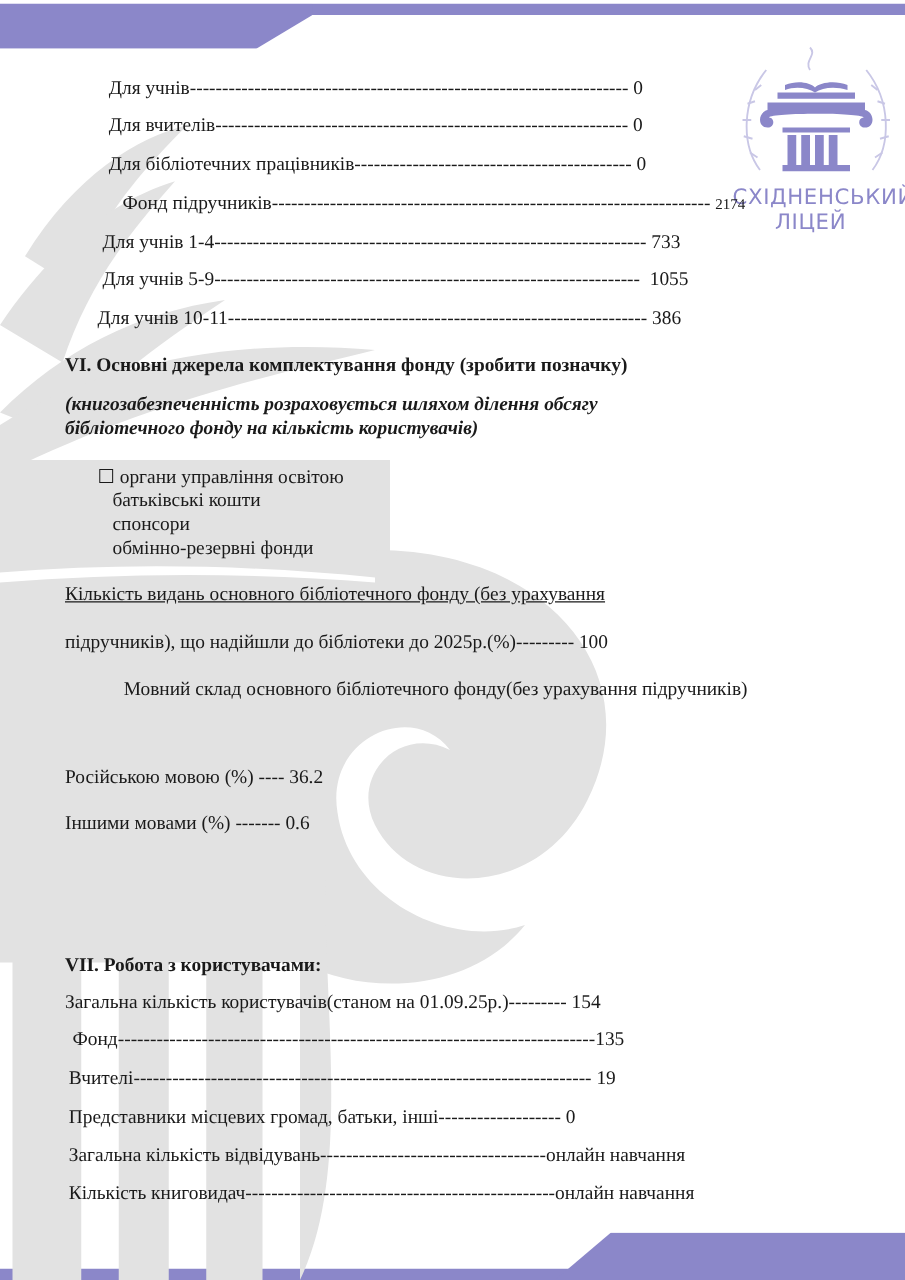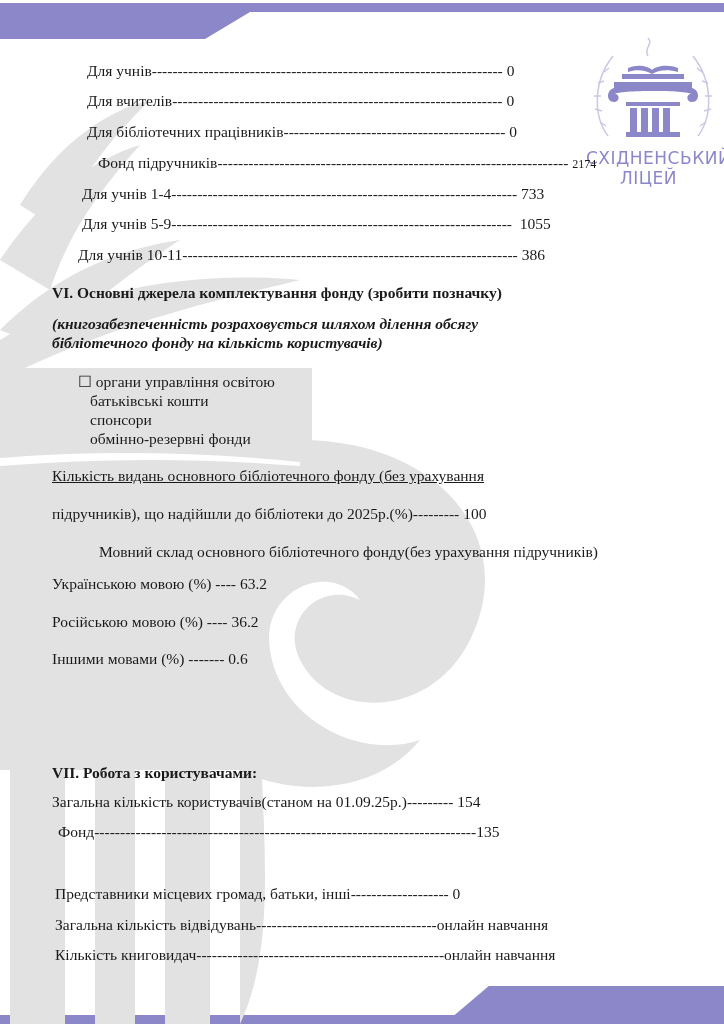--- a/index.html
+++ b/index.html
@@ -131,37 +131,37 @@
     <span>спонсори</span>
   </div>
   <div class="line" style="left:90px; top:430px;">
     <span>обмінно-резервні фонди</span>
   </div>
 
   <div class="line" style="left:52px; top:467px;text-decoration:underline;">Кількість видань основного бібліотечного фонду (без урахування</div>
   <div class="line" style="left:52px; top:505px;">підручників), що надійшли до бібліотеки до 2025р.(%)--------- 100</div>
   <div class="line" style="left:52px; top:543px;margin-left:47px;">Мовний склад основного бібліотечного фонду(без урахування підручників)</div>
 
-  <div class="line" style="left:52px; top:575px;">
-    <span>Українською мовою (%)</span><span style="white-space:pre;"> ---- </span><span>63.2</span>
-  </div>
   <div class="line" style="left:52px; top:613px;">
     <span>Російською мовою (%)</span> <span style="white-space:pre;">---- </span><span>36.2</span>
   </div>
   <div class="line" style="left:52px; top:650px;">
     <span>Іншими мовами (%)</span> <span style="white-space:pre;">------- </span><span>0.6</span>
   </div>
 
   <div class="line bold" style="left:52px; top:764px;">VII. Робота з користувачами:</div>
   <div class="line" style="left:52px; top:793px;">
     <span>Загальна кількість користувачів(станом на 01.09.25р.)</span><span style="white-space:pre;">--------- </span><span>154</span>
   </div>
   <div class="line" style="left:58px; top:823px;">
     <span>Фонд</span><span>--------------------------------------------------------------------------</span><span>135</span>
   </div>
+  <div class="line" style="left:55px; top:854px;">
+    <span>Вчителі</span><span style="white-space:pre;">----------------------------------------------------------------------- </span><span>19</span>
+  </div>
   <div class="line" style="left:55px; top:885px;">
     <span>Представники місцевих громад, батьки, інші</span><span style="white-space:pre;">------------------- </span><span>0</span>
   </div>
   <div class="line" style="left:55px; top:916px;">
     <span>Загальна кількість відвідувань</span><span>-----------------------------------</span><span>онлайн навчання</span>
   </div>
   <div class="line" style="left:55px; top:946px;">
     <span>Кількість книговидач</span><span>------------------------------------------------</span><span>онлайн навчання</span>
   </div>
 </div>

